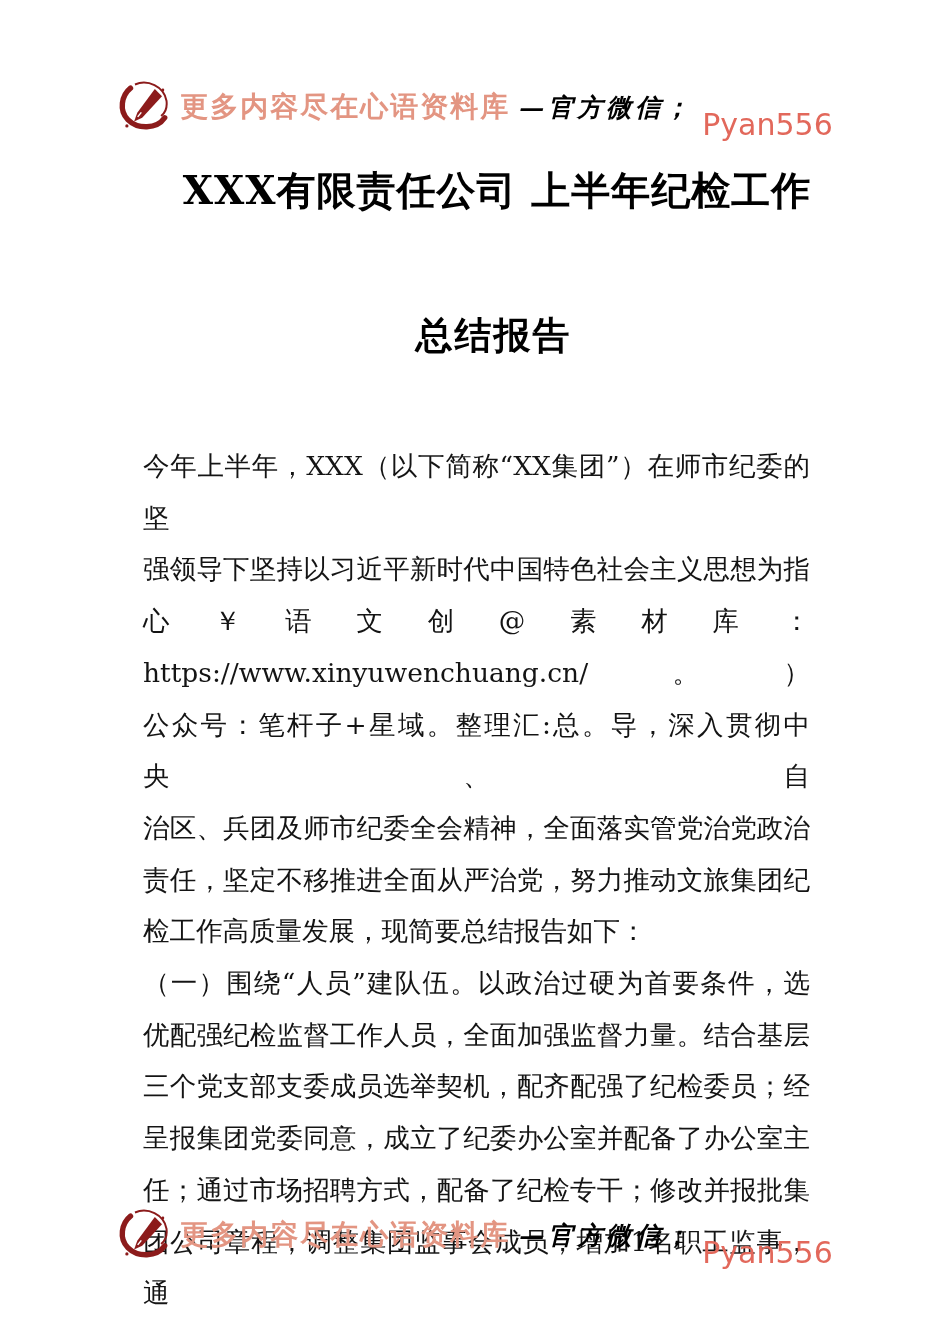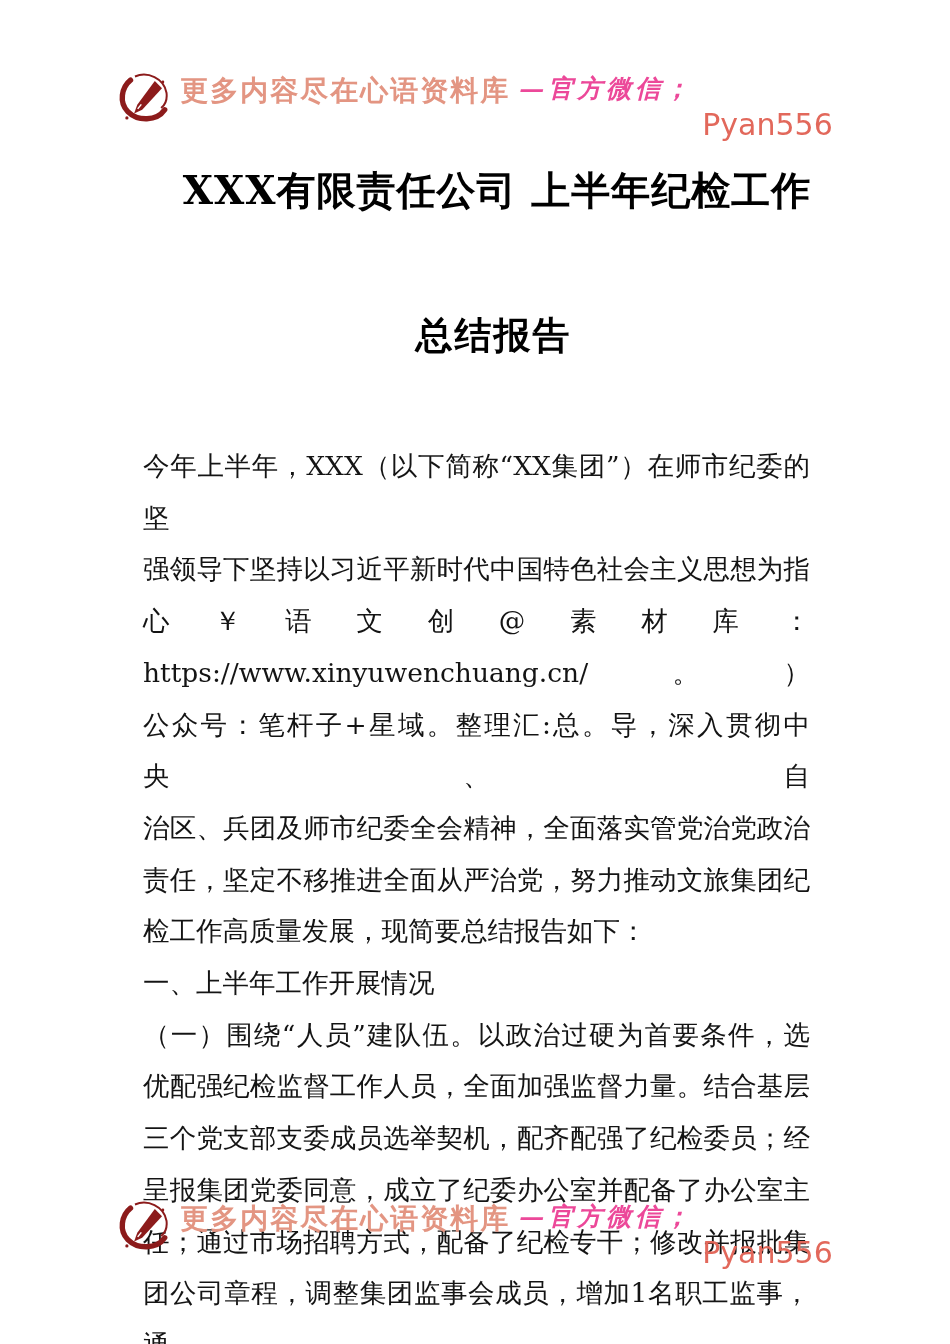--- a/index.html
+++ b/index.html
@@ -8,34 +8,34 @@
     width:950px; height:1344px;
     background:#ffffff;
     overflow:hidden;
     font-family:"DejaVu Serif","Liberation Serif",serif;
     color:#111111;
   }
 
   
   .banner {
     position:absolute; left:0; right:0;
-    display:flex; align-items:flex-start; justify-content:center;
+    display:flex; align-items:center; justify-content:center;
     gap:9px;
     white-space:nowrap;
   }
   .banner.header { top:72px; }
   .banner.footer { top:1200px; }
   .logo { width:54px; height:54px; flex:0 0 auto; }
   .banner-brand {
     font-size:28px; font-weight:bold;
     color:#e39582; letter-spacing:2px;
   }
   .banner-label {
     font-size:25px; font-weight:bold; font-style:italic;
-    color:#ec4899; letter-spacing:4px;
+    color:#000000; letter-spacing:4px;
   }
   .banner-id {
     font-family:"DejaVu Sans","Liberation Sans",sans-serif;
     font-size:30px; color:#e2685b;margin-top:35px;
   }
 
   
   .doc-title-1 {
     position:absolute; top:166px; left:0; right:0;
     text-align:center;
@@ -82,21 +82,20 @@
   <div class="doc-title-2">总结报告</div>
 
   <div class="body-block">
     <div class="line fill">今年上半年，XXX（以下简称“XX集团”）在师市纪委的坚</div>
     <div class="line fill">强领导下坚持以习近平新时代中国特色社会主义思想为指</div>
     <div class="line fill">心￥语文创@素材库：https://www.xinyuwenchuang.cn/。）</div>
     <div class="line fill">公众号：笔杆子+星域。整理汇:总。导，深入贯彻中央、自</div>
     <div class="line fill">治区、兵团及师市纪委全会精神，全面落实管党治党政治</div>
     <div class="line fill">责任，坚定不移推进全面从严治党，努力推动文旅集团纪</div>
     <div class="line short">检工作高质量发展，现简要总结报告如下：</div>
-    <div class="line short">一、上半年工作开展情况</div>
     <div class="line fill">（一）围绕“人员”建队伍。以政治过硬为首要条件，选</div>
     <div class="line fill">优配强纪检监督工作人员，全面加强监督力量。结合基层</div>
     <div class="line fill">三个党支部支委成员选举契机，配齐配强了纪检委员；经</div>
     <div class="line fill">呈报集团党委同意，成立了纪委办公室并配备了办公室主</div>
     <div class="line fill">任；通过市场招聘方式，配备了纪检专干；修改并报批集</div>
     <div class="line fill">团公司章程，调整集团监事会成员，增加1名职工监事，通</div>
 
   </div>
 
   <div class="banner footer">

